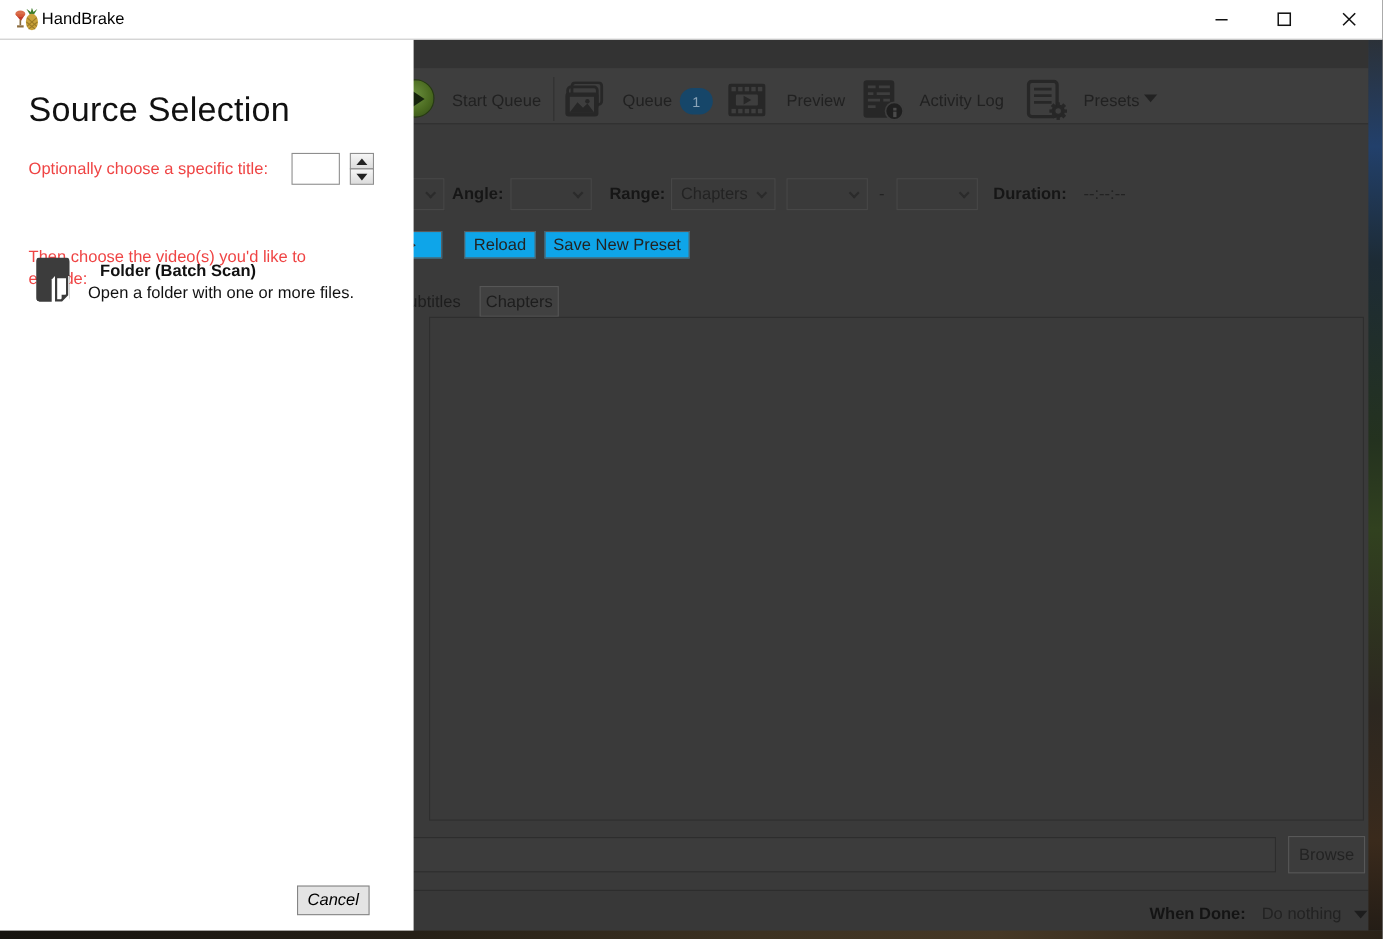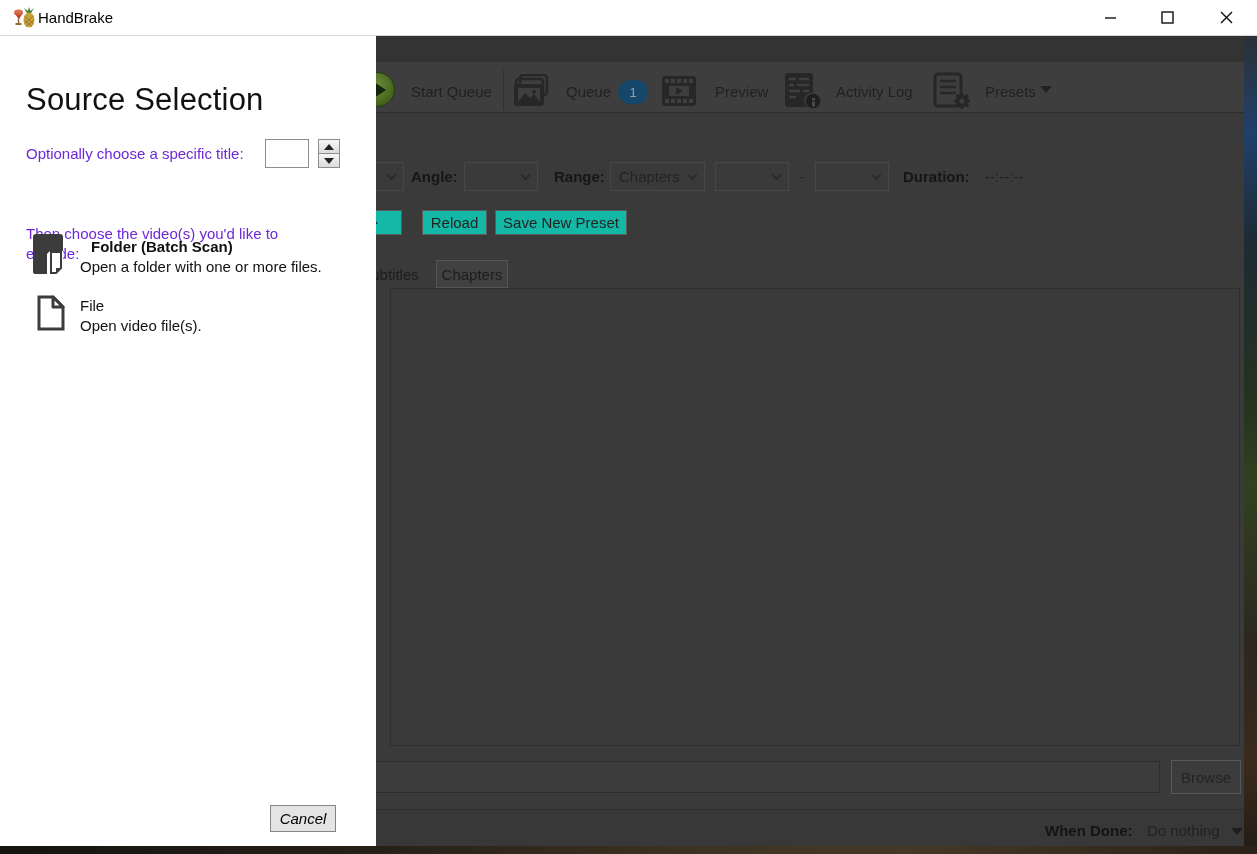--- a/index.html
+++ b/index.html
@@ -9,21 +9,21 @@
   .abs { position:absolute; }
 
   
   #titlebar { left:0; top:0; width:1257px; height:36px; background:#ffffff; z-index:6; border-bottom:1px solid #d9d9d9; }
   #app-title { left:38px; top:9px; font-size:15px; color:#000; }
   .winbtn { width:46px; height:34px; top:0; display:flex; align-items:center; justify-content:center; cursor:pointer; }
 
   
   #left-panel { left:0; top:36px; width:376px; height:811px; background:#ffffff; z-index:5; }
   #src-heading { left:26px; top:46px; font-size:31px; font-weight:300; color:#111; letter-spacing:0.2px; }
-  .panel-text { font-size:15px; color:#6d28d9; }
+  .panel-text { font-size:15px; color:#ef4444; }
   #title-label { left:26px; top:109px; }
   #title-spin-input { left:265px; top:103px; width:44px; height:29px; border:1px solid #8e8e8e; background:#fff; font-size:14px; padding:0 4px; outline:none; }
   .spinbtn { left:318px; width:22px; height:15px; background:linear-gradient(#f6f6f6,#dcdcdc); border:1px solid #8e8e8e; display:flex; align-items:center; justify-content:center; cursor:pointer; }
   #spin-up { top:103px; }
   #spin-down { top:117px; }
   .tri-up { width:0; height:0; border-left:5px solid transparent; border-right:5px solid transparent; border-bottom:6px solid #222; }
   .tri-down { width:0; height:0; border-left:5px solid transparent; border-right:5px solid transparent; border-top:6px solid #222; }
   #encode-prompt { left:26px; top:144px; width:290px; line-height:1.35;margin-top:44px; }
   .source-option { cursor:pointer; }
   .opt-label { font-size:15px; color:#111; }
@@ -45,21 +45,21 @@
       color:#8ba4b8; font-size:13px; display:flex; align-items:center; justify-content:center; z-index:1; }
   .caret-down { width:0; height:0; border-left:6px solid transparent; border-right:6px solid transparent; border-top:7px solid #222; z-index:1; }
 
   
   .dim-select { top:162px; height:29px; background:#3a3a3a; border:1px solid #474747; z-index:1; cursor:pointer; }
   .dim-select .chev { position:absolute; right:8px; top:9px; width:7px; height:7px;
       border-right:2px solid #2b2b2b; border-bottom:2px solid #2b2b2b; transform:rotate(45deg); }
   .dim-select .val { position:absolute; left:8px; top:5px; font-size:15px; color:#232323; }
   .bold-label { font-weight:bold; font-size:15px; color:#161616; top:168px; z-index:1; }
   .dim-text { font-size:15px; color:#222; z-index:1; }
-  .dim-btn { top:210px; height:25px; background:#14b8a6; border:1px solid #5a5a5a; font-size:15px; color:#232323;
+  .dim-btn { top:210px; height:25px; background:#0ea5e9; border:1px solid #5a5a5a; font-size:15px; color:#232323;
       z-index:1; display:flex; align-items:center; justify-content:center; font-family:"Liberation Sans",sans-serif; cursor:pointer; }
   #preset-expand .tri { width:0; height:0; border-top:5px solid transparent; border-bottom:5px solid transparent; border-left:7px solid #262626; }
 
   
   .tab { top:260px; height:28px; font-size:15px; color:#1d1d1d; display:flex; align-items:center; justify-content:center; z-index:1; cursor:pointer; }
   #tab-chapters { background:#414141; border:1px solid #565656; }
   #content-panel { left:390px; top:288px; width:850px; height:458px; border:1px solid #2e2e2e; z-index:1; }
 
   
   #drop-zone { left:413px; top:238px; width:808px; height:416px; border:5px solid #f4f4f4; border-radius:10px;
@@ -264,26 +264,18 @@
         <path d="M3 1 h24 a3 3 0 0 1 3 3 v16 h-12 v20 H3 a3 3 0 0 1 -3 -3 V4 a3 3 0 0 1 3 -3 Z" fill="#3c3c3c"></path>
         <rect x="0" y="0" width="30" height="40" rx="3" fill="#3c3c3c"></rect>
         <path d="M17 17 h13 v24 h-16 v-21 Z" fill="#ffffff"></path>
         <path d="M18 18 h10 v16 l-5 5 h-5 Z" fill="#ffffff" stroke="#3c3c3c" stroke-width="2"></path>
         <path d="M28 34 l-5 5 v-5 Z" fill="#3c3c3c"></path>
       </svg>
       <span class="abs opt-label" style="left:58px; top:6px;font-weight:bold;">Folder (Batch Scan)</span>
       <span class="abs opt-label" style="left:47px; top:26px;">Open a folder with one or more files.</span>
     </div>
 
-    <div class="abs source-option" style="left:33px; top:255px; width:320px; height:46px;">
-      <svg class="abs" style="left:4px; top:4px;" width="28" height="36">
-        <path d="M2 2 h14 l10 10 v22 h-24 Z" fill="#ffffff" stroke="#3c3c3c" stroke-width="3"></path>
-        <path d="M16 2 l10 10 h-10 Z" fill="#ffffff" stroke="#3c3c3c" stroke-width="3" stroke-linejoin="round"></path>
-      </svg>
-      <span class="abs opt-label" style="left:47px; top:6px;">File</span>
-      <span class="abs opt-label" style="left:47px; top:26px;">Open video file(s).</span>
-    </div>
 
     <button class="abs" id="cancel-button">Cancel</button>
 
   </div>
 
 </div>
 
 </body></html>

